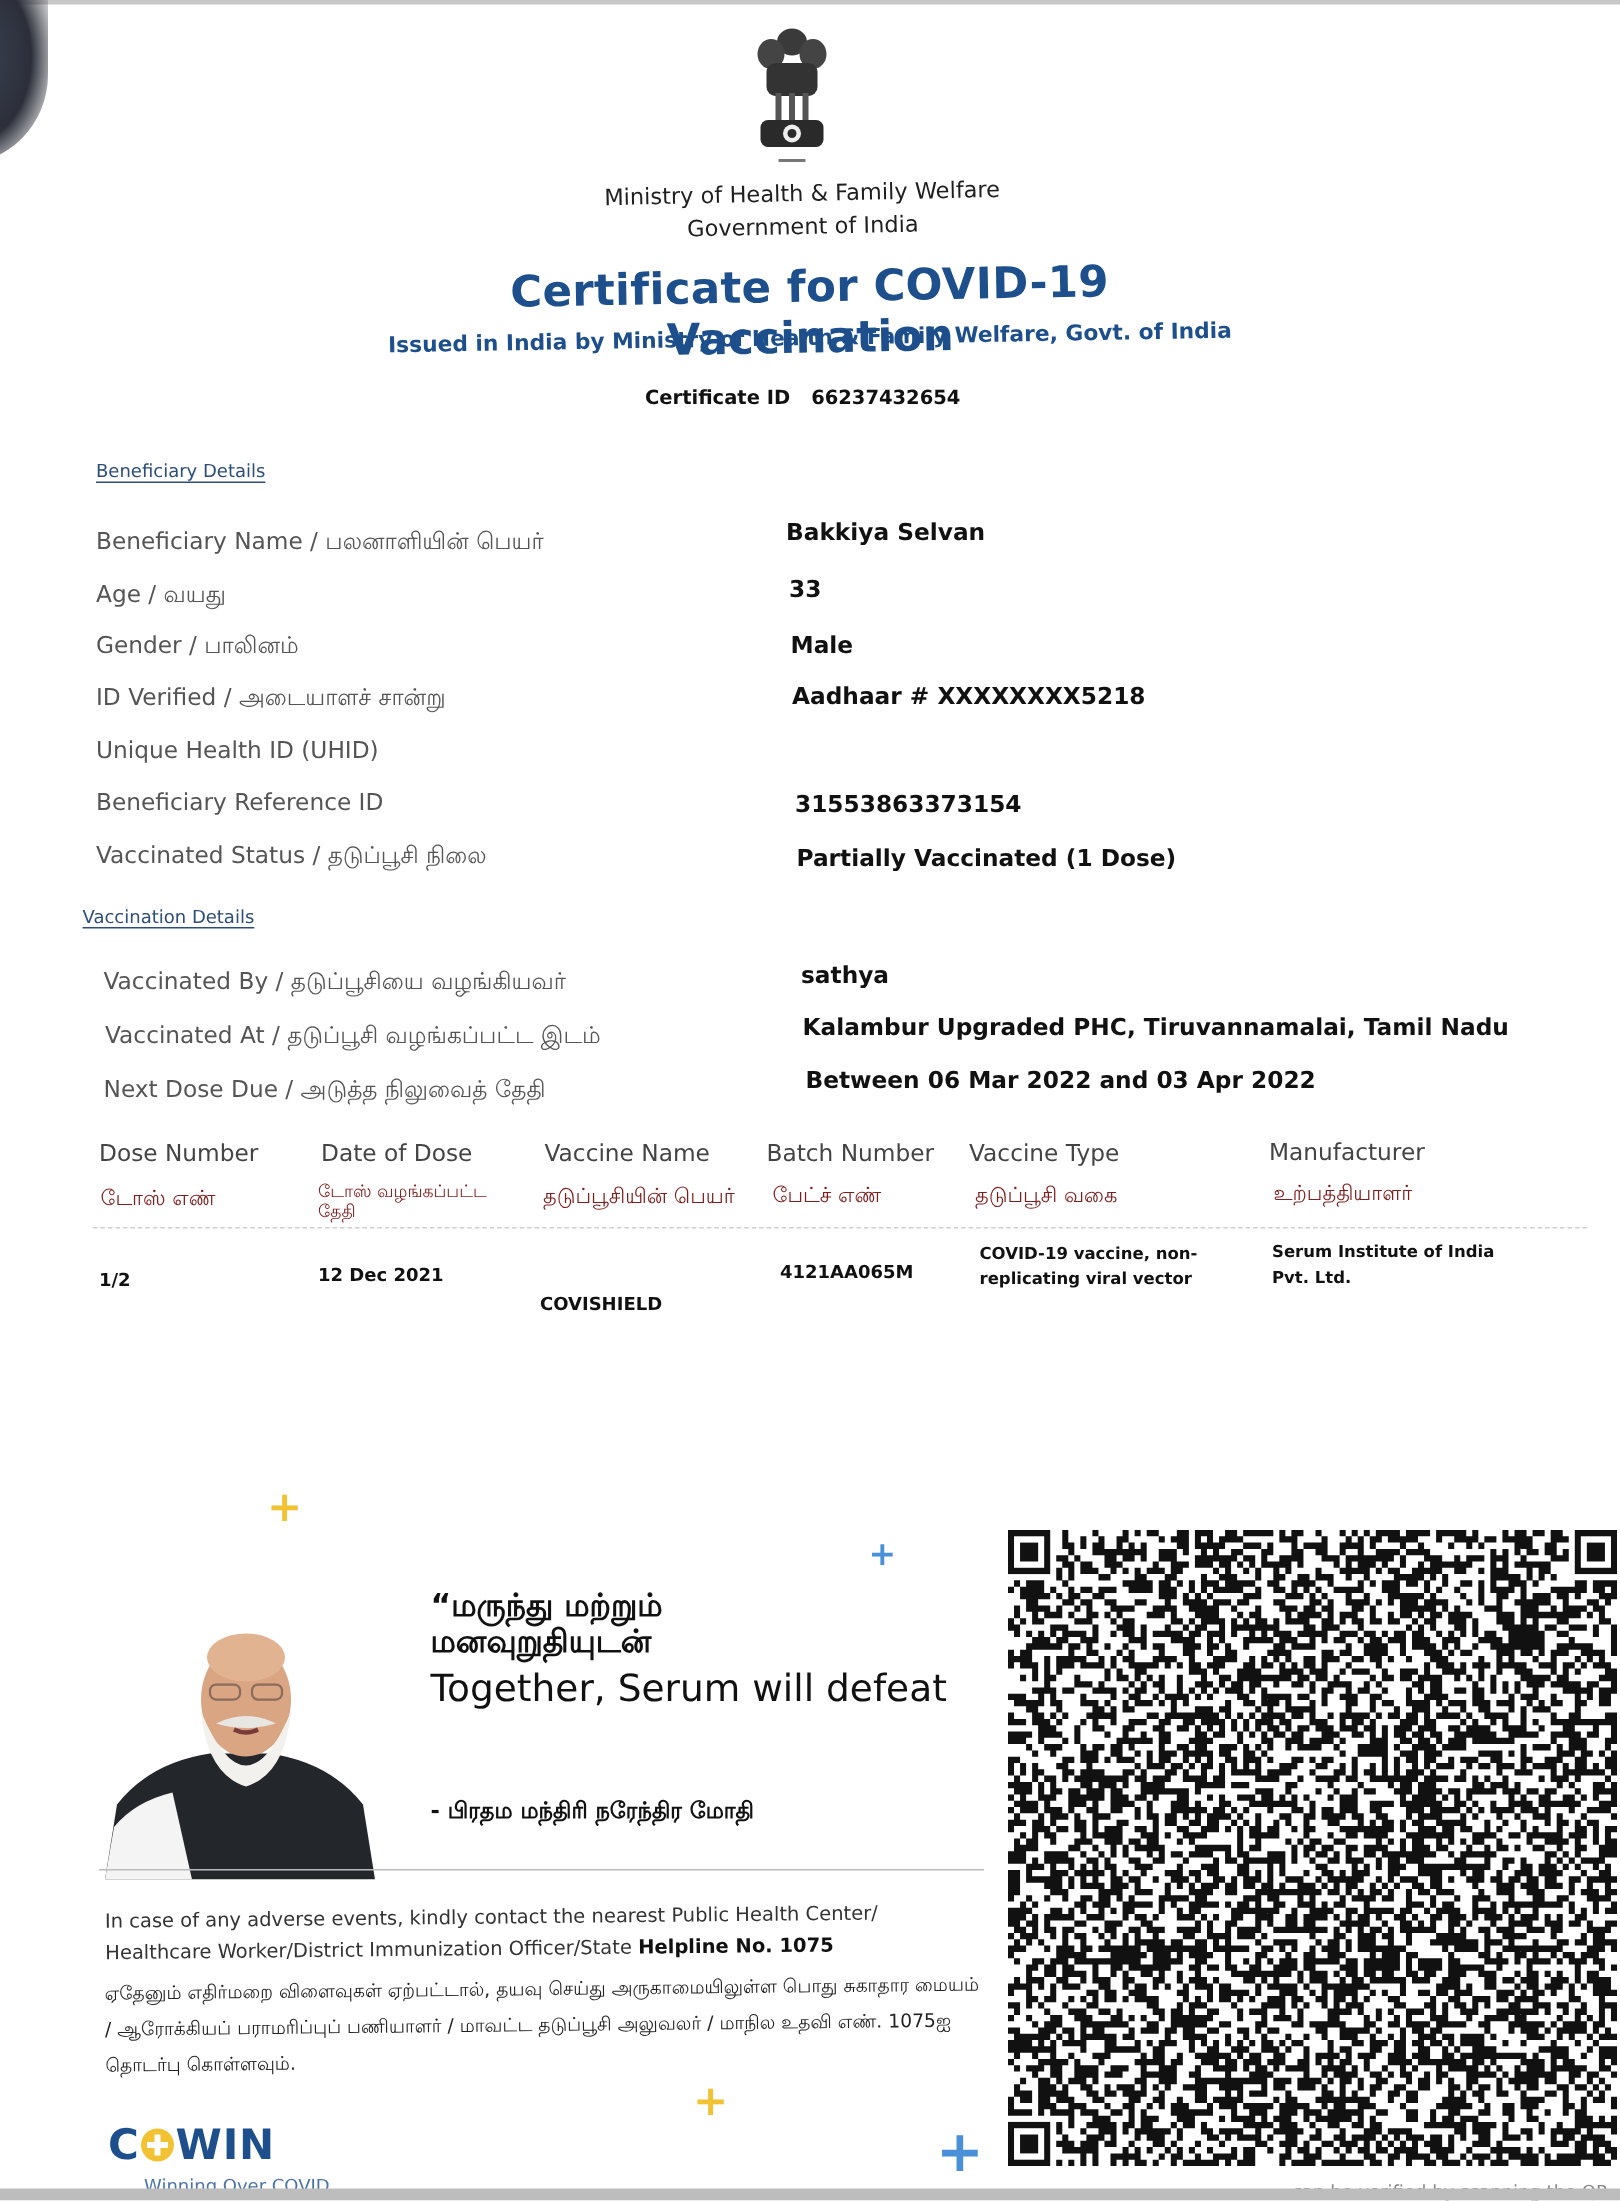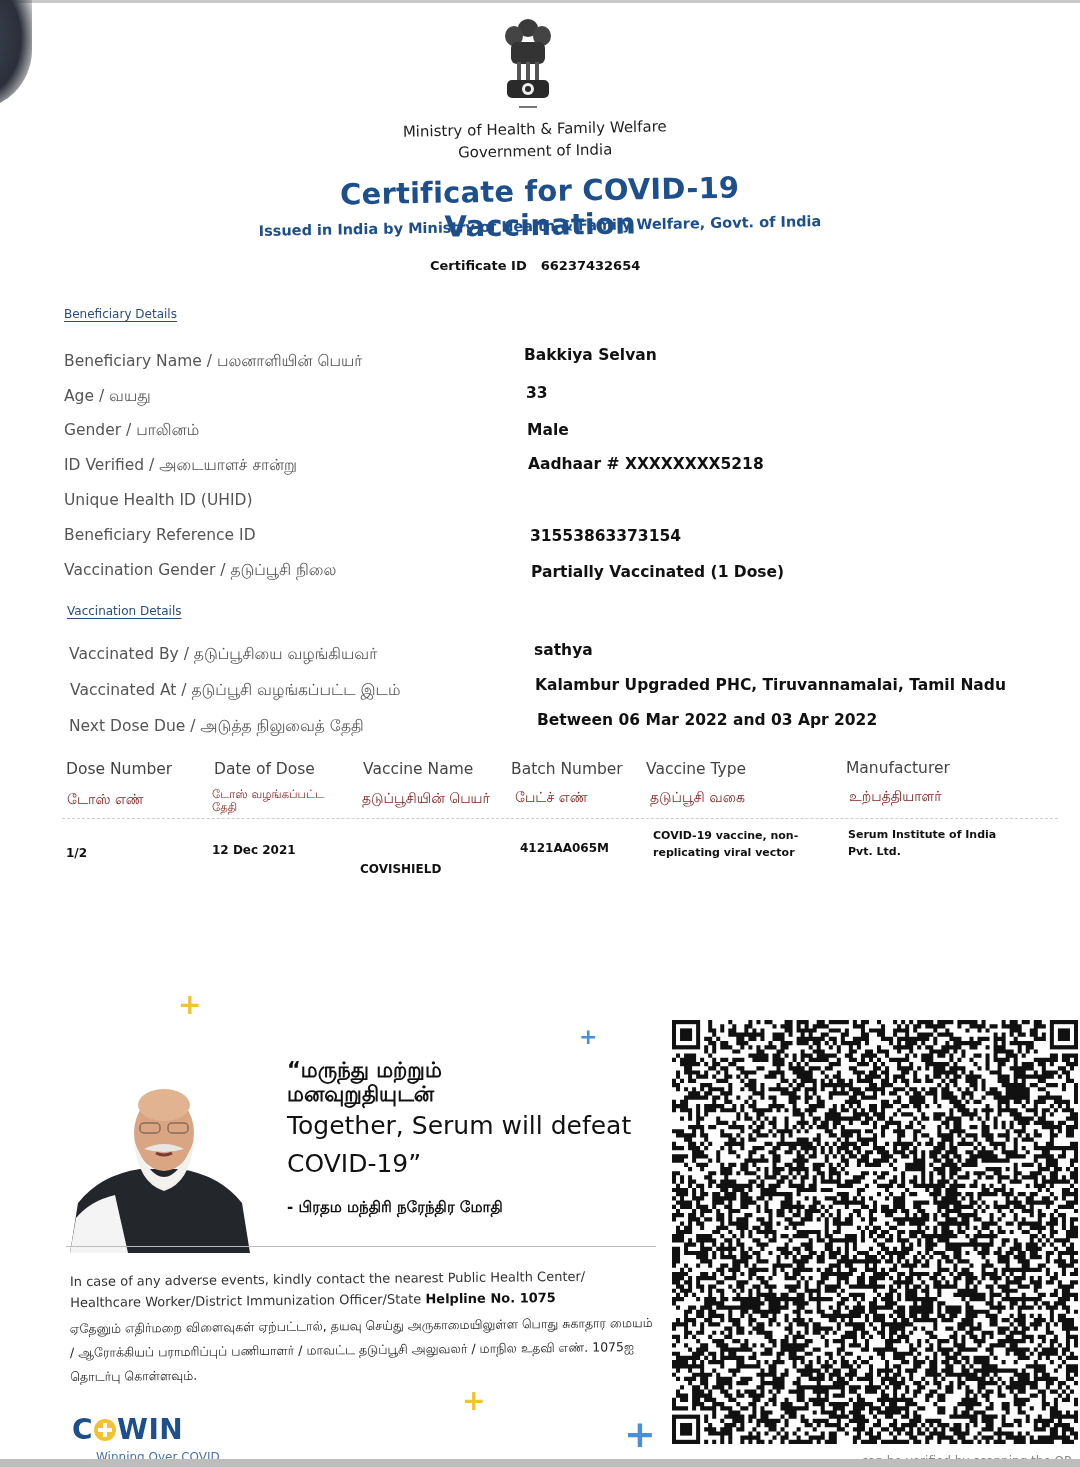--- a/index.html
+++ b/index.html
@@ -87,24 +87,24 @@
 
 <div class="abs row-label" style="left:64px; top:456px;">ID Verified / அடையாளச் சான்று</div>
 <div class="abs row-value" style="left:528px; top:455px;">Aadhaar # XXXXXXXX5218</div>
 
 <div class="abs row-label" style="left:64px; top:491px;">Unique Health ID (UHID)</div>
 <div class="abs row-value" style="left:528px; top:491px;"></div>
 
 <div class="abs row-label" style="left:64px; top:526px;">Beneficiary Reference ID</div>
 <div class="abs row-value" style="left:530px; top:527px;">31553863373154</div>
 
-<div class="abs row-label" style="left:64px; top:561px;">Vaccination Gender / தடுப்பூசி நிலை</div>
+<div class="abs row-label" style="left:64px; top:561px;">Vaccinated Status / தடுப்பூசி நிலை</div>
 <div class="abs row-value" style="left:531px; top:563px;">Partially Vaccinated (1 Dose)</div>
 
-<div class="abs sec-head" style="left:67px; top:604px;">Vaccination Details</div>
+<div class="abs sec-head" style="left:55px; top:604px;">Vaccination Details</div>
 
 <div class="abs row-label" style="left:69px; top:645px;">Vaccinated By / தடுப்பூசியை வழங்கியவர்</div>
 <div class="abs row-value" style="left:534px; top:641px;">sathya</div>
 
 <div class="abs row-label" style="left:70px; top:681px;">Vaccinated At / தடுப்பூசி வழங்கப்பட்ட இடம்</div>
 <div class="abs row-value" style="left:535px; top:676px;">Kalambur Upgraded PHC, Tiruvannamalai, Tamil Nadu</div>
 
 <div class="abs row-label" style="left:69px; top:717px;">Next Dose Due / அடுத்த நிலுவைத் தேதி</div>
 <div class="abs row-value" style="left:537px; top:711px;">Between 06 Mar 2022 and 03 Apr 2022</div>
 
@@ -157,21 +157,20 @@
     <path d="M86 70 Q94 74 102 70" stroke="#7a3a3a" stroke-width="3" fill="none"></path>
   </svg>
 </div>
 
 <div class="abs quote-ta">
   <div>“மருந்து மற்றும்</div>
   <div>மனவுறுதியுடன்</div>
 </div>
 <div class="abs quote-en">
   <div>Together, Serum will defeat</div>
-  <div>COVID-19”</div>
 </div>
 <div class="abs quote-by">- பிரதம மந்திரி நரேந்திர மோதி</div>
 
 <div class="abs divider"></div>
 
 <div class="abs adverse-en">
   <span>In case of any adverse events, kindly contact the nearest Public Health Center/ Healthcare Worker/District Immunization Officer/State </span><b>Helpline No. 1075</b>
 </div>
 <div class="abs adverse-ta">ஏதேனும் எதிர்மறை விளைவுகள் ஏற்பட்டால், தயவு செய்து அருகாமையிலுள்ள பொது சுகாதார மையம் / ஆரோக்கியப் பராமரிப்புப் பணியாளர் / மாவட்ட தடுப்பூசி அலுவலர் / மாநில உதவி எண். 1075ஐ தொடர்பு கொள்ளவும்.</div>
 

